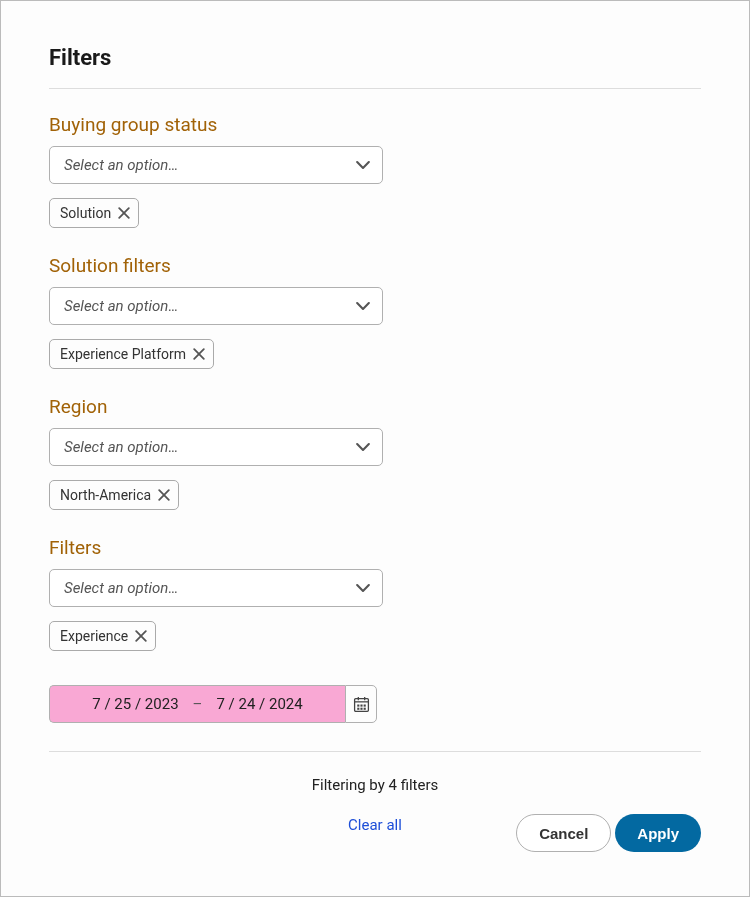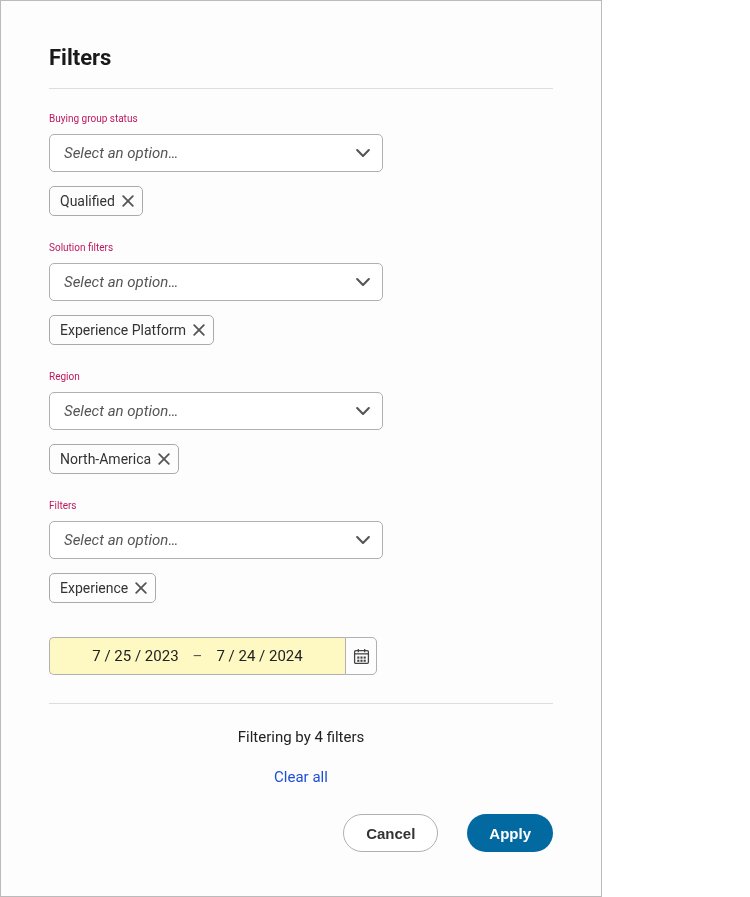--- a/index.html
+++ b/index.html
@@ -6,21 +6,21 @@
       box-sizing: border-box;
       margin: 0;
       padding: 0;
     }
     body {
       font-family: -apple-system, BlinkMacSystemFont, "Segoe UI", Roboto, Helvetica, Arial, sans-serif;
       background: #fff;
       padding: 0;
     }
     .panel {
-      width: 602px;
+      width: 750px;
       height: 897px;
       border: 1px solid #bbb;
       padding: 44px 48px 40px 48px;
       position: relative;
       background: #fdfdfd;
     }
     .title {
       font-size: 22px;
       font-weight: 700;
       color: #1a1a1a;
@@ -28,22 +28,22 @@
     }
     .divider {
       border: none;
       border-top: 1px solid #ddd;
       margin-bottom: 24px;
     }
     .filter-group {
       margin-bottom: 26px;
     }
     .field-label {
-      font-size: 10px;
-      color: #be185d;
+      font-size: 19px;
+      color: #a16207;
       margin-bottom: 10px;
       display: block;
     }
     .dropdown {
       width: 334px;
       height: 38px;
       border: 1px solid #b0b0b0;
       border-radius: 5px;
       background: #fff;
       display: flex;
@@ -87,21 +87,21 @@
       display: flex;
       margin-top: 34px;
       margin-bottom: 28px;
     }
     .date-input {
       width: 296px;
       height: 38px;
       border: 1px solid #b0b0b0;
       border-right: none;
       border-radius: 5px 0 0 5px;
-      background: #fef9c3;
+      background: #f9a8d4;
       display: flex;
       align-items: center;
       justify-content: center;
       gap: 14px;
       font-size: 15px;
       color: #222;
       padding: 0 8px;
     }
     .date-dash {
       color: #555;
@@ -135,21 +135,21 @@
     .clear-all {
       font-size: 15px;
       color: #1d4ed8;
       cursor: pointer;
     }
     .button-row {
       position: absolute;
       bottom: 44px;
       right: 48px;
       display: flex;
-      gap: 29px;
+      gap: 4px;
       justify-content: center;
     }
     .btn {
       height: 38px;
       padding: 0 22px;
       border-radius: 19px;
       font-size: 15px;
       font-weight: 600;
       cursor: pointer;
       display: flex;
@@ -176,21 +176,21 @@
 
   <div class="filter-group">
     <label class="field-label">Buying group status</label>
     <div class="dropdown">
       <span class="dropdown-placeholder">Select an option…</span>
       <svg class="chevron" viewBox="0 0 12 12">
           <path d="M1 3.5 L6 8.5 L11 3.5" stroke="#555" stroke-width="1.8" fill="none" stroke-linecap="round" stroke-linejoin="round"></path>
         </svg>
     </div>
     <div class="tag">
-      <span class="tag-label">Qualified</span>
+      <span class="tag-label">Solution</span>
       <svg class="tag-close" viewBox="0 0 10 10">
           <path d="M1 1 L9 9 M9 1 L1 9" stroke="#555" stroke-width="1.5" stroke-linecap="round"></path>
         </svg>
     </div>
   </div>
 
   <div class="filter-group">
     <label class="field-label">Solution filters</label>
     <div class="dropdown">
       <span class="dropdown-placeholder">Select an option…</span>

